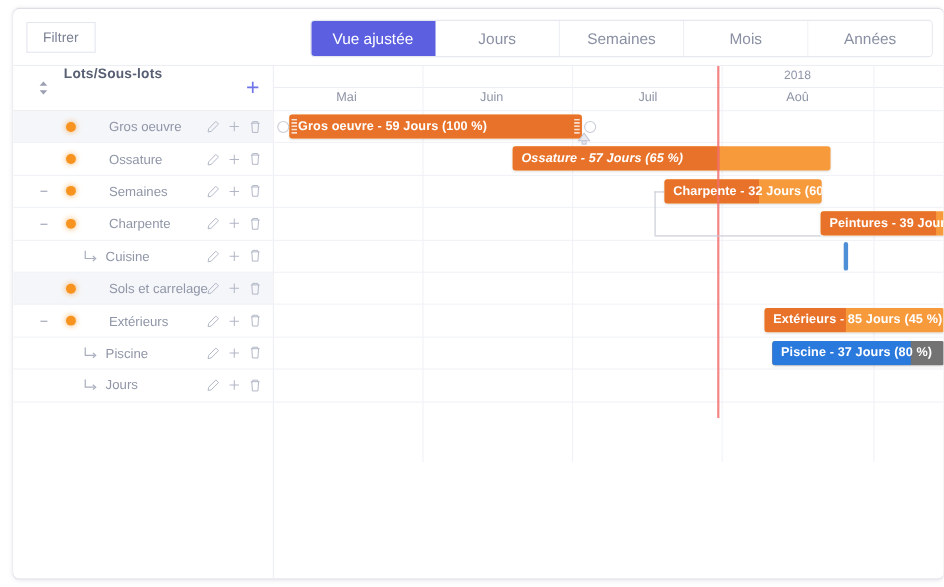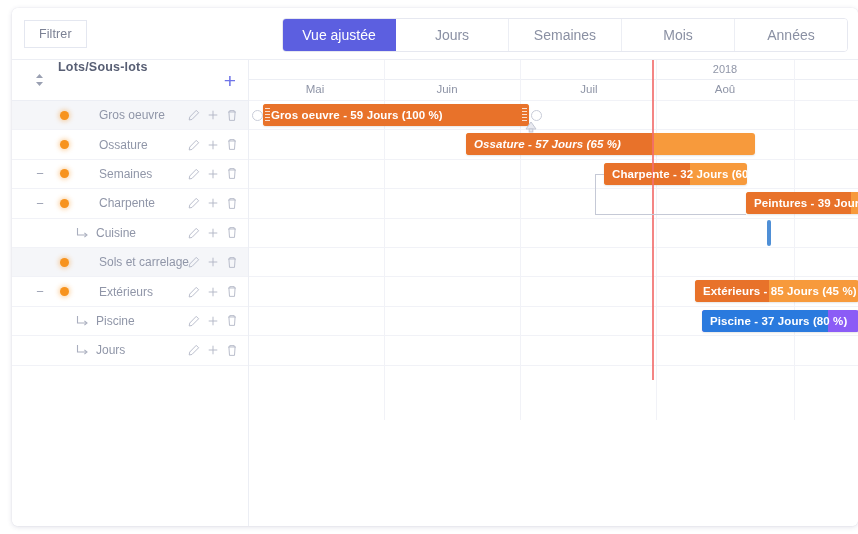--- a/index.html
+++ b/index.html
@@ -274,21 +274,21 @@
     align-items: center;
     font-size: 11.5px;
     color: #ffffff;
     white-space: nowrap;
     font-weight: bold;
     letter-spacing: .1px;
     z-index: 2;
   }
   .bar.orange { background: #f79a3c; }
   .bar.orange .fill { background: #e8722a; }
-  .bar.blue { background: #8b5cf6; }
+  .bar.blue { background: #737373; }
   .bar.blue .fill { background: #2a7ade; }
 
   .grip {
     position: absolute;
     top: 4px;
     width: 5px;
     height: 14px;
     z-index: 3;
     background-image:
       linear-gradient(to bottom, rgba(255,255,255,.85) 1.5px, transparent 1.5px);

